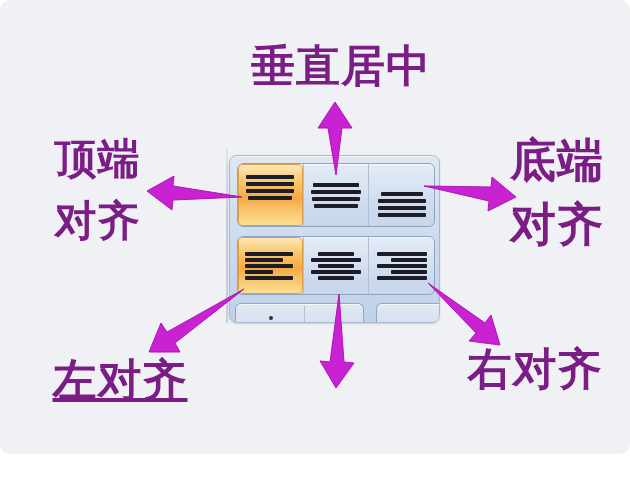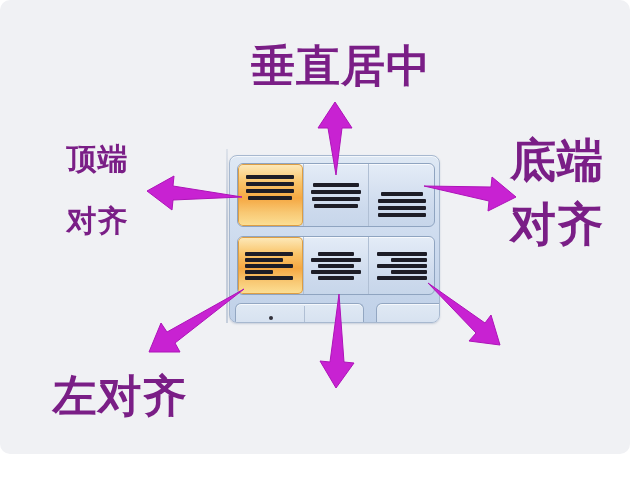--- a/index.html
+++ b/index.html
@@ -7,23 +7,23 @@
     position:relative;width:630px;height:454px;overflow:hidden;
     background:#f0f1f4;border-radius:10px;
     font-family:"Liberation Sans","DejaVu Sans",sans-serif;
   }
   
   .callout{
     position:absolute;color:#7a1e86;font-weight:bold;text-align:center;
     line-height:1.08;letter-spacing:1px;white-space:nowrap;
   }
   .lbl-vcenter{left:236px;top:42px;width:210px;font-size:44px;}
-  .lbl-topalign{left:25px;top:128px;width:145px;font-size:30px;line-height:62px;}
+  .lbl-topalign{left:25px;top:128px;width:145px;font-size:42px;line-height:62px;}
   .lbl-bottomalign{left:486px;top:132px;width:142px;font-size:46px;line-height:64px;font-family:Liberation Mono, monospace;}
-  .lbl-leftalign{left:45px;top:372px;width:150px;font-size:44px;}
+  .lbl-leftalign{left:45px;top:356px;width:150px;font-size:44px;text-decoration:underline;}
   .lbl-hcenter{left:233px;top:390px;width:210px;font-size:44px;}
   .lbl-rightalign{left:455px;top:345px;width:160px;font-size:44px;}
 
   
   .sep-line{
     position:absolute;left:226px;top:149px;width:2px;height:174px;
     background:linear-gradient(180deg,#dde2ea,#c2cbd9 40%,#c6cfdc);
   }
 
   
@@ -141,20 +141,21 @@
   <div class="callout lbl-vcenter">垂直居中</div>
   <div class="callout lbl-topalign">
     <div>顶端</div>
     <div>对齐</div>
   </div>
   <div class="callout lbl-bottomalign">
     <div>底端</div>
     <div>对齐</div>
   </div>
   <div class="callout lbl-leftalign">左对齐</div>
+  <div class="callout lbl-rightalign">右对齐</div>
 
   <svg class="arrows" id="arrow-layer" width="630" height="478" viewBox="0 0 630 478">
       <polygon points="336,175 342,128 352,128 335,102 318,128 328,128" fill="#c822d2" stroke="#ad14b8" stroke-width="1" stroke-linejoin="round"></polygon>
       <polygon points="242,197 173,186 174,176 147,191 172,210 173,200" fill="#c822d2" stroke="#ad14b8" stroke-width="1" stroke-linejoin="round"></polygon>
       <polygon points="424,186 489,201 488,211 516,197 492,177 491,187" fill="#c822d2" stroke="#ad14b8" stroke-width="1" stroke-linejoin="round"></polygon>
       <polygon points="244,289 167,332 161,323 149,352 180,352 175,343" fill="#c822d2" stroke="#ad14b8" stroke-width="1" stroke-linejoin="round"></polygon>
       <polygon points="339,294 330,362 320,361 336,388 354,363 344,362" fill="#c822d2" stroke="#ad14b8" stroke-width="1" stroke-linejoin="round"></polygon>
       <polygon points="428,283 476,333 469,341 500,345 491,315 485,323" fill="#c822d2" stroke="#ad14b8" stroke-width="1" stroke-linejoin="round"></polygon>
     </svg>
 </div>

